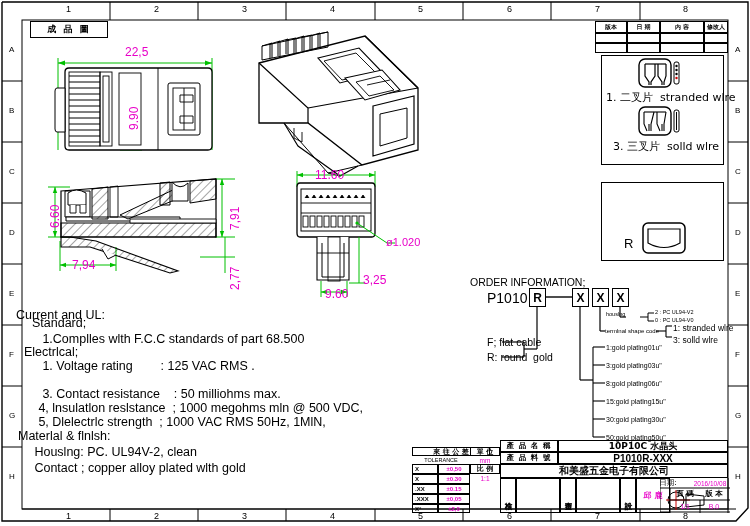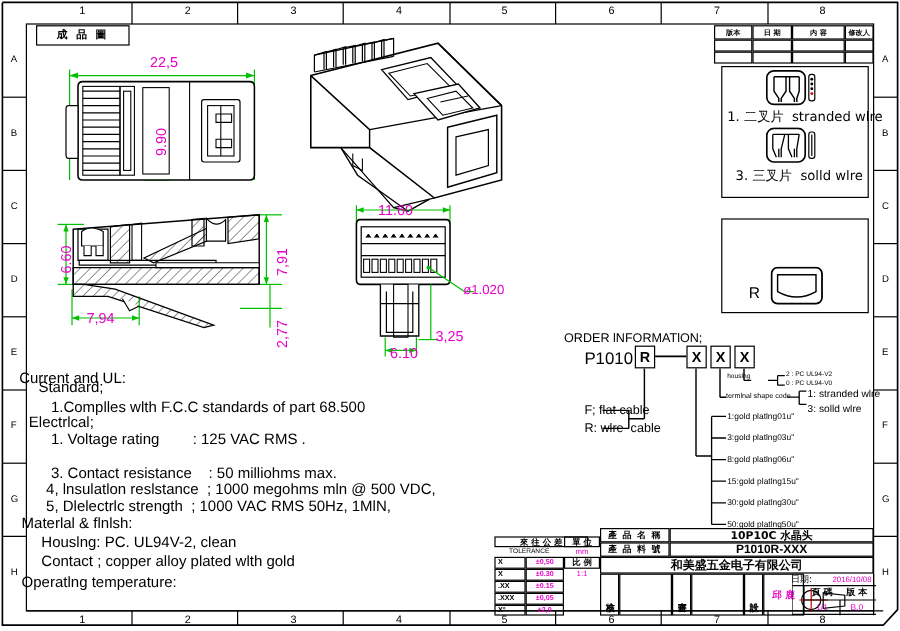--- a/index.html
+++ b/index.html
@@ -333,35 +333,34 @@
     <line x1="74" y1="118" x2="90" y2="118" stroke="#00c000" stroke-width="1"></line>
 
     <line x1="46" y1="127" x2="72" y2="127" stroke="#00c000" stroke-width="1"></line>
     <path d="M46,127 L52,124.8 L52,129.2 Z" fill="#00c000"></path>
     <path d="M72,127 L66,124.8 L66,129.2 Z" fill="#00c000"></path>
     <line x1="46" y1="116" x2="46" y2="132" stroke="#00c000" stroke-width="1"></line>
     <line x1="72" y1="116" x2="72" y2="132" stroke="#00c000" stroke-width="1"></line>
   </svg>
   <div class="dim" style="left:315px;top:168px;font-size:12px">11.60</div>
   <div class="dim" style="left:386px;top:236px;font-size:11px">ø1.020</div>
-  <div class="dim" style="left:325px;top:287px;font-size:12px">6.10</div>
+  <div class="dim" style="left:325px;top:287px;font-size:12px">9.60</div>
   <div class="dim" style="left:363px;top:273px;font-size:12px">3,25</div>
 
   <div class="spec" style="left:16px;top:308px;font-size:12.5px">Current and UL:</div>
   <div class="spec" style="left:32px;top:316px;font-size:12.5px">Standard;</div>
   <div class="spec" style="left:32px;top:332px;font-size:12.5px">   1.Complles wlth F.C.C standards of part 68.500</div>
   <div class="spec" style="left:24px;top:345px;font-size:12.5px">Electrlcal;</div>
   <div class="spec" style="left:32px;top:359px;font-size:12.5px">   1. Voltage rating        : 125 VAC RMS .</div>
   <div class="spec" style="left:32px;top:387px;font-size:12.5px">   3. Contact resistance    : 50 milliohms max.</div>
   <div class="spec" style="left:28px;top:401px;font-size:12.5px">   4, lnsulatlon reslstance  ; 1000 megohms mln @ 500 VDC,</div>
   <div class="spec" style="left:28px;top:415px;font-size:12.5px">   5, Dlelectrlc strength  ; 1000 VAC RMS 50Hz, 1MlN,</div>
   <div class="spec" style="left:18px;top:429px;font-size:12.5px">Materlal &amp; flnlsh:</div>
   <div class="spec" style="left:24px;top:445px;font-size:12.5px">   Houslng: PC. UL94V-2, clean</div>
   <div class="spec" style="left:24px;top:461px;font-size:12.5px">   Contact ; copper alloy plated wlth gold</div>
-  <div class="spec" style="left:18px;top:478px;font-size:12.5px">Operatlng temperature:</div>
 
   <div class="txt" style="left:470px;top:277px;font-size:10.5px">ORDER lNFORMATlON;</div>
 
   <div class="txt" style="left:487px;top:291px;font-size:14px">P1010</div>
   <div class="tblcell ctr" style="left:529px;top:288px;width:17px;height:19px;font-size:12px;border-width:1.4px">R</div>
   <div class="tblcell ctr" style="left:572px;top:288px;width:17px;height:19px;font-size:12px;border-width:1.4px">X</div>
   <div class="tblcell ctr" style="left:592px;top:288px;width:17px;height:19px;font-size:12px;border-width:1.4px">X</div>
   <div class="tblcell ctr" style="left:612px;top:288px;width:17px;height:19px;font-size:12px;border-width:1.4px">X</div>
 
   <svg class="abs" style="left:460px;top:287px" width="290" height="160">
@@ -393,21 +392,21 @@
 
     <line x1="160" y1="20" x2="160" y2="30" stroke="#000" stroke-width="1.2"></line>
     <line x1="160" y1="30" x2="166" y2="30" stroke="#000" stroke-width="1.2"></line>
     <line x1="180" y1="30" x2="188" y2="30" stroke="#000" stroke-width="1"></line>
     <line x1="188" y1="26" x2="188" y2="34" stroke="#000" stroke-width="1"></line>
     <line x1="188" y1="26" x2="194" y2="26" stroke="#000" stroke-width="1"></line>
     <line x1="188" y1="34" x2="194" y2="34" stroke="#000" stroke-width="1"></line>
   </svg>
 
   <div class="txt" style="left:487px;top:337px;font-size:10.5px">F; flat cable</div>
-  <div class="txt" style="left:487px;top:352px;font-size:10.5px">R: wlre  cable</div>
+  <div class="txt" style="left:487px;top:352px;font-size:10.5px">R: round  gold</div>
 
   <div class="txt" style="left:606px;top:312px;font-size:5.5px">houslng</div>
   <div class="txt" style="left:655px;top:310px;font-size:5.5px">2 : PC UL94-V2</div>
   <div class="txt" style="left:655px;top:318px;font-size:5.5px">0 : PC UL94-V0</div>
 
   <div class="txt" style="left:605px;top:328px;font-size:6px">termlnal shape code</div>
   <div class="txt" style="left:673px;top:324px;font-size:8.5px">1: stranded wlre</div>
   <div class="txt" style="left:673px;top:336px;font-size:8.5px">3: solld wlre</div>
 
   <div class="txt" style="left:606px;top:344px;font-size:7px">1:gold platlng01u"</div>

